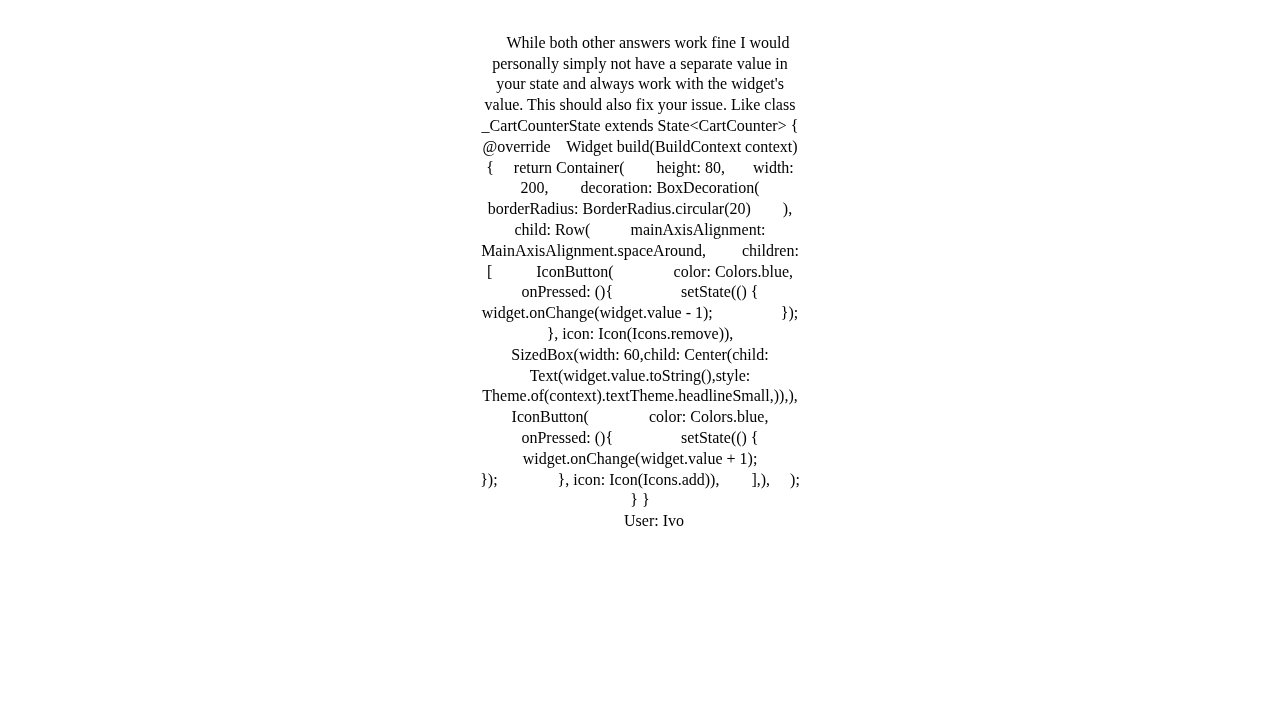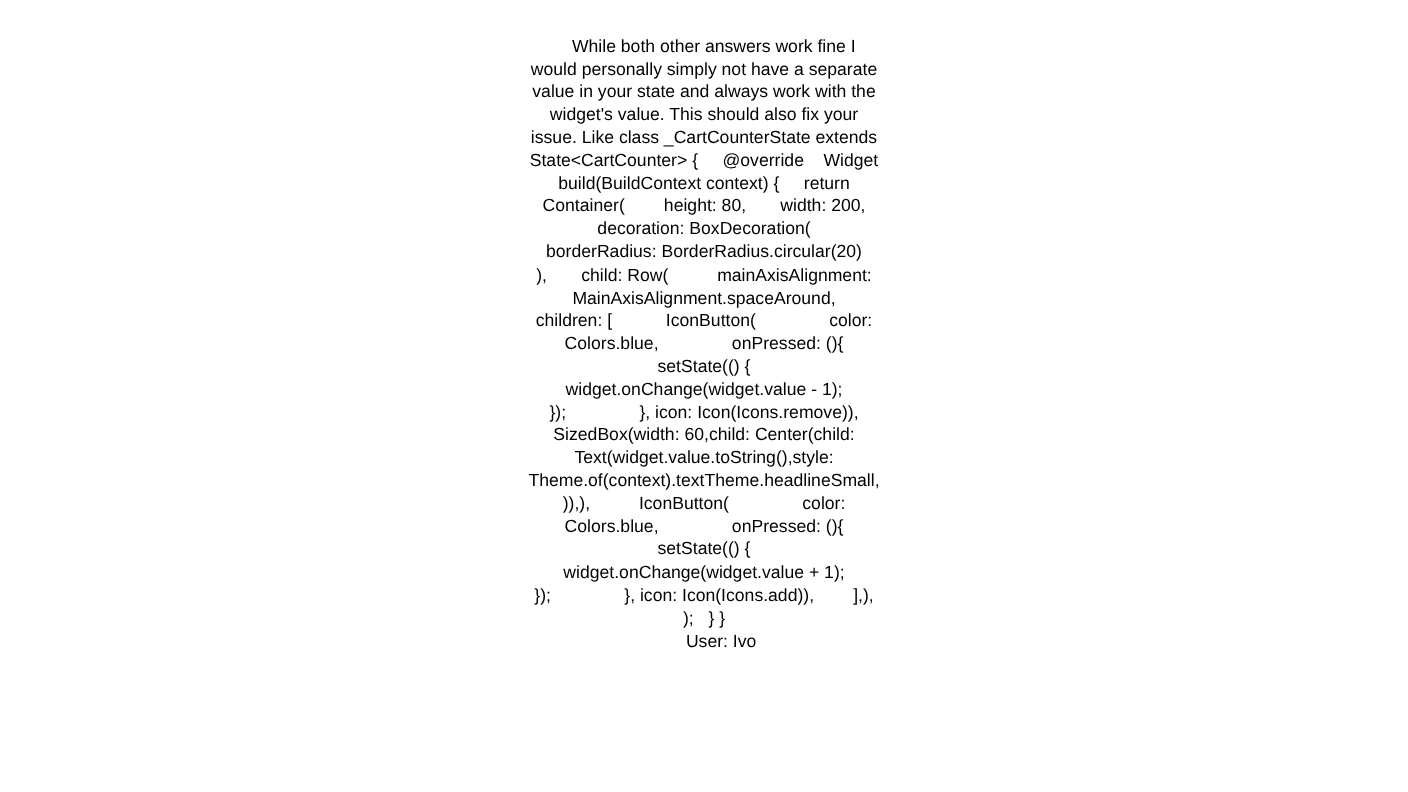--- a/index.html
+++ b/index.html
@@ -1,18 +1,19 @@
 <!DOCTYPE html>
 <html><head>
   <meta charset="utf-8">
   <style>
     * {
       margin: 0;
       padding: 0;
       box-sizing: border-box;
+      font-family: Liberation Serif, serif;
     }
     body {
       font-family: Arial, Helvetica, sans-serif;
       background: #ffffff;
       width: 1280px;
       height: 720px;
       overflow: hidden;
     }
     .wrapper {
       width: 100%;

